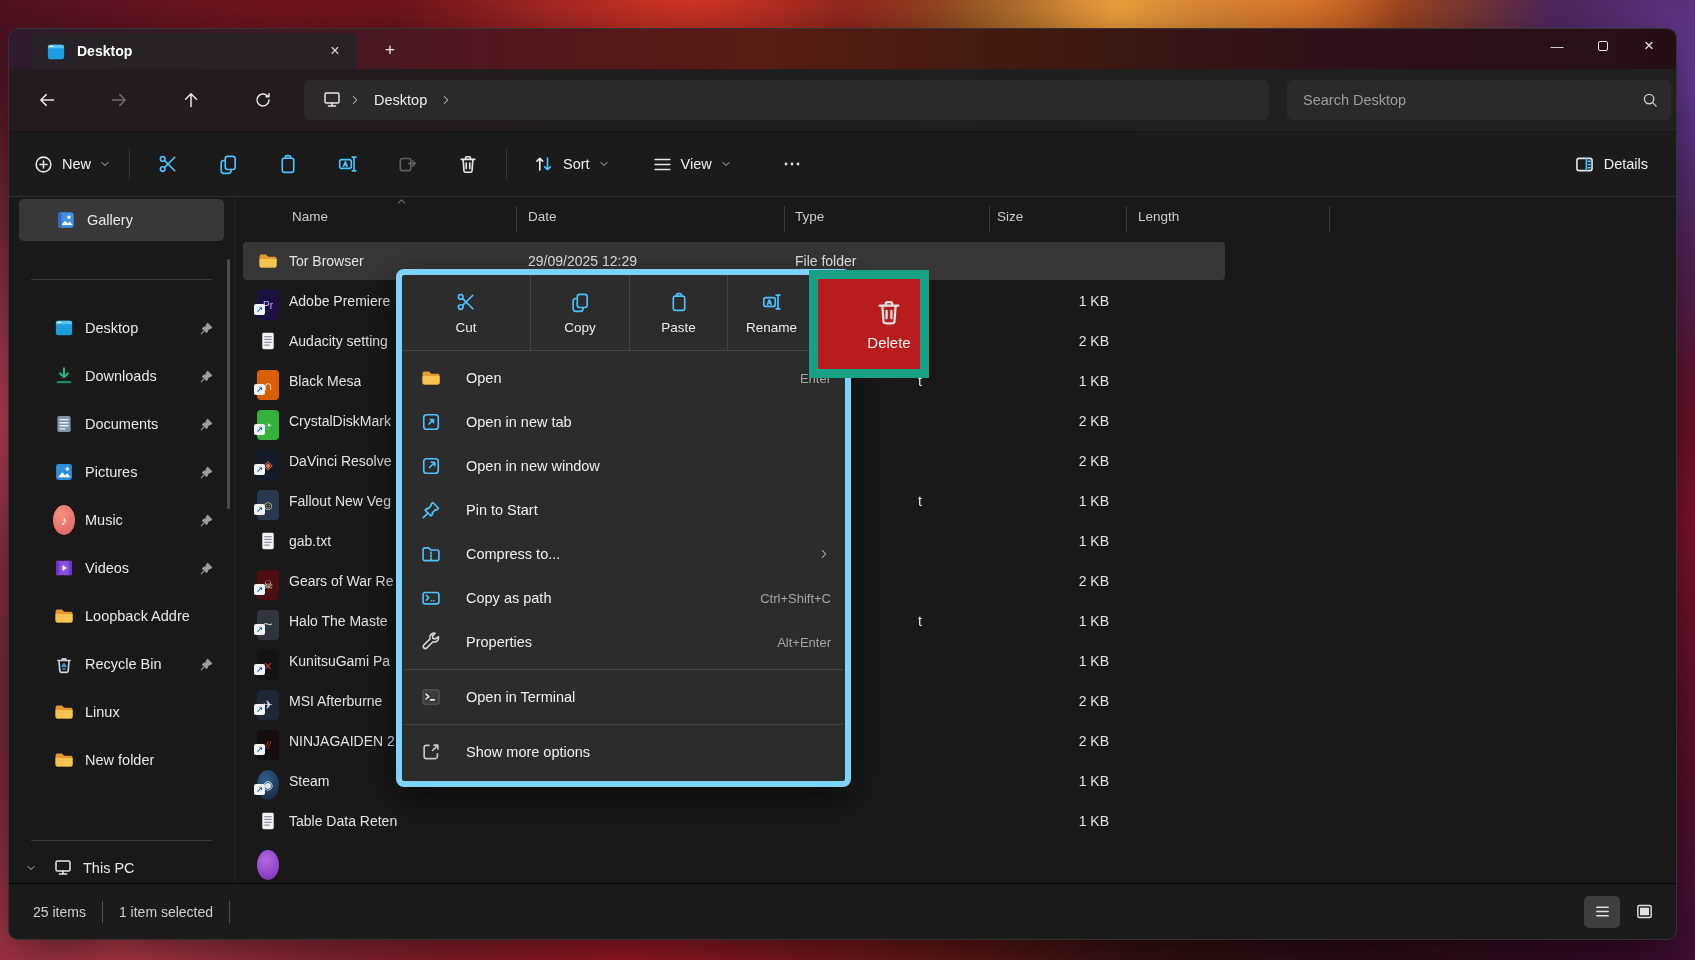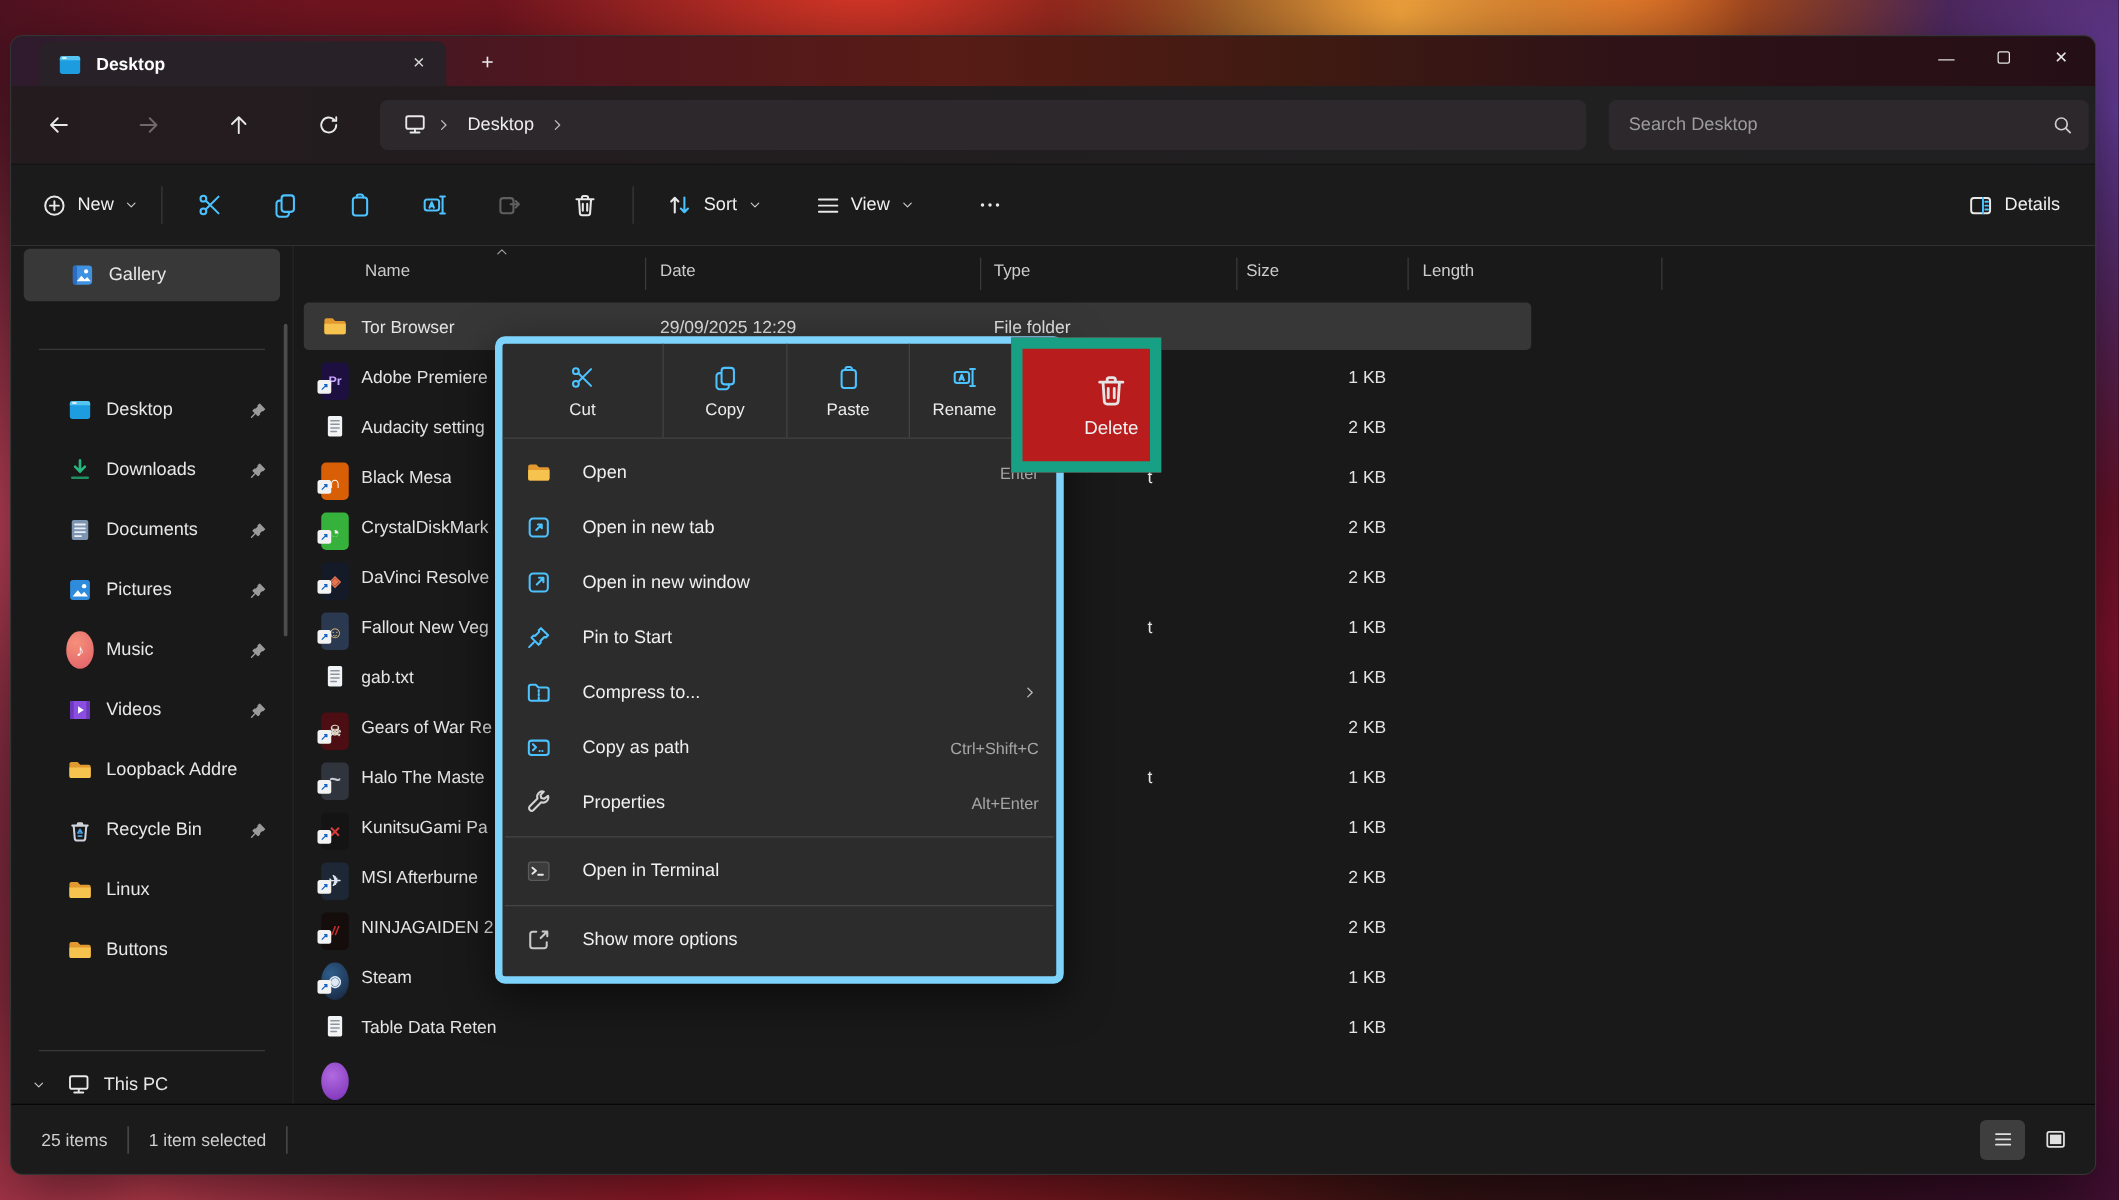--- a/index.html
+++ b/index.html
@@ -88,21 +88,21 @@
   .content { position:relative; flex:1; border-left:1px solid #262626; overflow:hidden; }
   .hdr { position:relative; height:44px; }
   .hdr .hcell { position:absolute; top:12px; color:#cccccc; font-size:13.5px; }
   .hdr .hsep { position:absolute; top:9px; width:1px; height:26px; background:#3a3a3a; }
   .hdr .caret { position:absolute; top:-2px; color:#9d9d9d; }
   .rows { position:absolute; left:0; right:0; top:44px; bottom:0; }
   .row { position:absolute; left:0; right:14px; height:40px; }
   .row.sel::before { content:""; position:absolute; left:8px; width:982px; top:1px; bottom:1px; background:#373737; border-radius:4px; }
   .row .cell { position:absolute; top:0; height:40px; display:flex; align-items:center; color:#e4e4e4; font-size:14px; }
   .fic { position:absolute; left:22px; top:9px; width:22px; height:22px; }
-  .tile { position:relative; width:22px; height:30px; border-radius:4px; display:flex; align-items:center; justify-content:center; font-weight:bold; }
+  .tile { position:relative; width:22px; height:30px; border-radius:4px; display:flex; align-items:center; justify-content:center; font-weight:normal; }
   .tile.round { border-radius:50%; }
   .scb { position:absolute; left:-3px; bottom:-3px; width:11px; height:11px; background:#f2f2f2; border-radius:2px;
     color:#1464c8; font-size:8px; line-height:11px; text-align:center; font-weight:bold; }
   .c-name { left:54px; max-width:330px; white-space:nowrap; overflow:hidden; }
   .c-date { left:293px; color:#cfcfcf; }
   .c-type { left:560px; color:#cfcfcf; }
   .c-tail { left:683px; color:#cfcfcf; }
   .c-size { left:754px; width:120px; justify-content:flex-end; color:#cfcfcf; }
 
   
@@ -472,21 +472,21 @@
             </span>
             <span class="lbl">Linux</span>
           </div>
           <div class="side-row">
             <span class="sic">
               <svg width="22" height="22" viewBox="0 0 20 20">
                 <path d="M2.3 5.7A1.6 1.6 0 013.9 4.1h4.3l2 2h6A1.6 1.6 0 0117.8 7.7v6.6a1.6 1.6 0 01-1.6 1.6H3.9a1.6 1.6 0 01-1.6-1.6z" fill="#e2992f"></path>
                 <path d="M2.3 8.1h15.5v6.2a1.6 1.6 0 01-1.6 1.6H3.9a1.6 1.6 0 01-1.6-1.6z" fill="#f6c44e"></path>
               </svg>
             </span>
-            <span class="lbl">Buttons</span>
+            <span class="lbl">New folder</span>
           </div>
         </div>
       <div class="side-scroll"></div>
       <div class="side-bottom">
         <div class="side-bdiv"></div>
         <div class="thispc">
           <span class="chv">
               <svg width="12" height="12" viewBox="0 0 20 20" fill="none" stroke="#cfcfcf" stroke-width="1.5" stroke-linecap="round" stroke-linejoin="round">
                 <path d="M5 7.5l5 5 5-5"></path>
               </svg>

